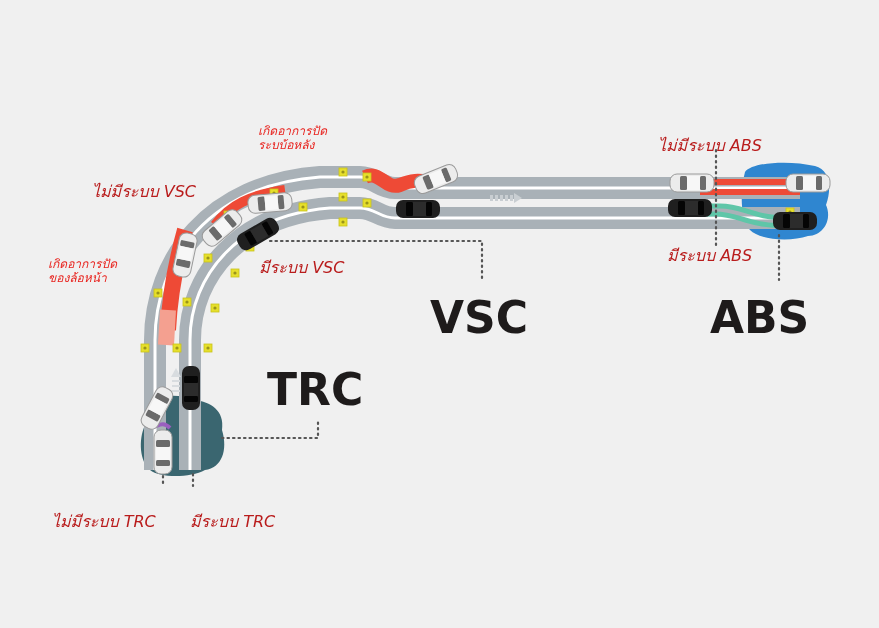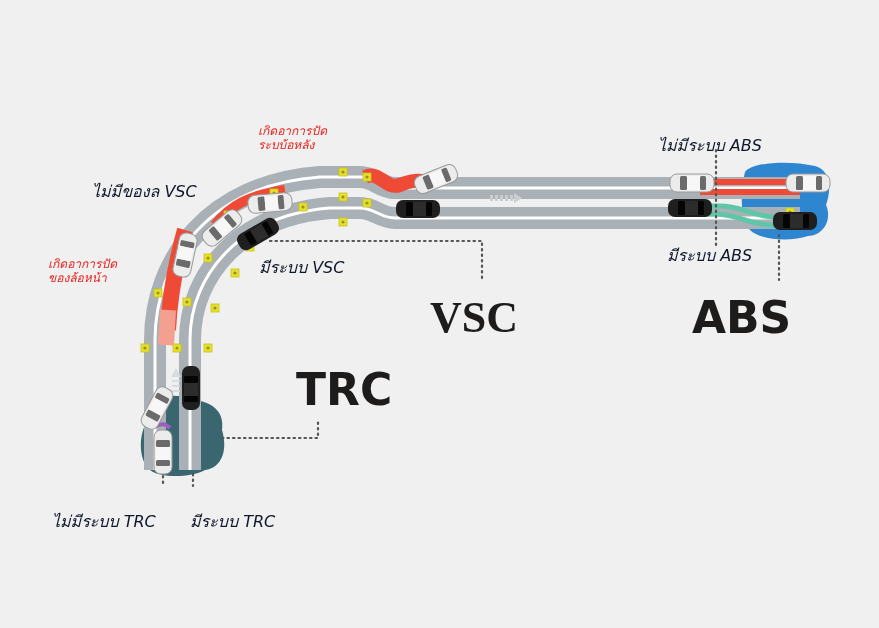--- a/index.html
+++ b/index.html
@@ -1,18 +1,18 @@
 <!DOCTYPE html>
 <html><head>
 <meta charset="utf-8">
 <style>
   html, body { margin:0; padding:0; background:#f0f0f0; }
   body { width:879px; height:628px; position:relative; overflow:hidden; font-family:"DejaVu Sans", sans-serif; }
   svg.scene { position:absolute; left:0; top:0; }
-  .lbl { position:absolute; font-style:italic; color:#0f172a; font-size:16px; white-space:nowrap; line-height:1.2; }
+  .lbl { position:absolute; font-style:italic; color:#b91c1c; font-size:16px; white-space:nowrap; line-height:1.2; }
   .lbl.red { color:#e8231e; font-size:12px; }
   .big { position:absolute; font-weight:bold; color:#1e1b1b; font-size:44px; letter-spacing:0px; font-family:"DejaVu Sans", sans-serif; }
 </style>
 </head>
 <body>
 
 <svg class="scene" width="879" height="628" viewBox="0 0 879 628">
   <defs>
     <g id="carW">
       <rect x="-22" y="-9" width="44" height="18" rx="7" fill="#ececec" stroke="#9a9a9a" stroke-width="1"></rect>
@@ -122,22 +122,22 @@
 
 <div class="lbl red" style="left:258px;top:124px;">
   <div>เกิดอาการปัด</div>
   <div>ระบบ้อหลัง</div>
 </div>
 <div class="lbl red" style="left:48px;top:257px;">
   <div>เกิดอาการปัด</div>
   <div>ของล้อหน้า</div>
 </div>
 
-<div class="lbl" style="left:92px;top:182px;">ไม่มีของล VSC</div>
+<div class="lbl" style="left:92px;top:182px;">ไม่มีระบบ VSC</div>
 <div class="lbl" style="left:259px;top:258px;">มีระบบ VSC</div>
 <div class="lbl" style="left:658px;top:136px;">ไม่มีระบบ ABS</div>
 <div class="lbl" style="left:667px;top:246px;">มีระบบ ABS</div>
 <div class="lbl" style="left:52px;top:512px;">ไม่มีระบบ TRC</div>
 <div class="lbl" style="left:190px;top:512px;">มีระบบ TRC</div>
 
-<div class="big" style="left:430px;top:292px;font-family:Liberation Serif, serif;">VSC</div>
-<div class="big" style="left:692px;top:292px;">ABS</div>
-<div class="big" style="left:296px;top:364px;">TRC</div>
+<div class="big" style="left:430px;top:292px;">VSC</div>
+<div class="big" style="left:710px;top:292px;">ABS</div>
+<div class="big" style="left:267px;top:364px;">TRC</div>
 
 </body></html>

